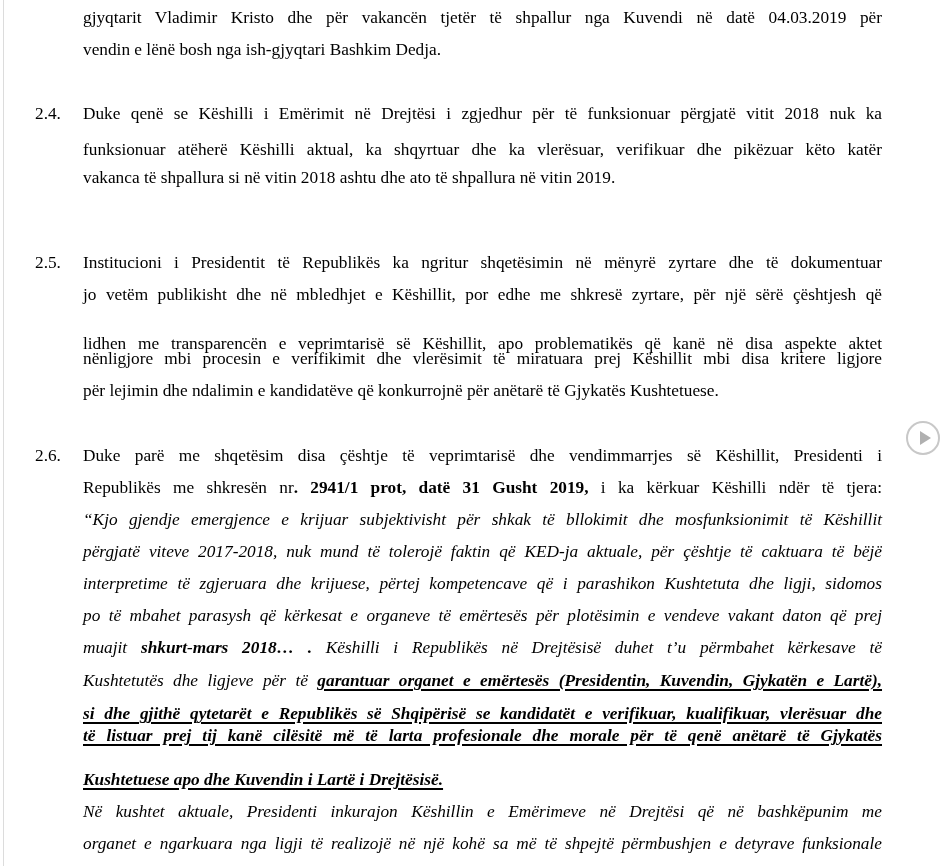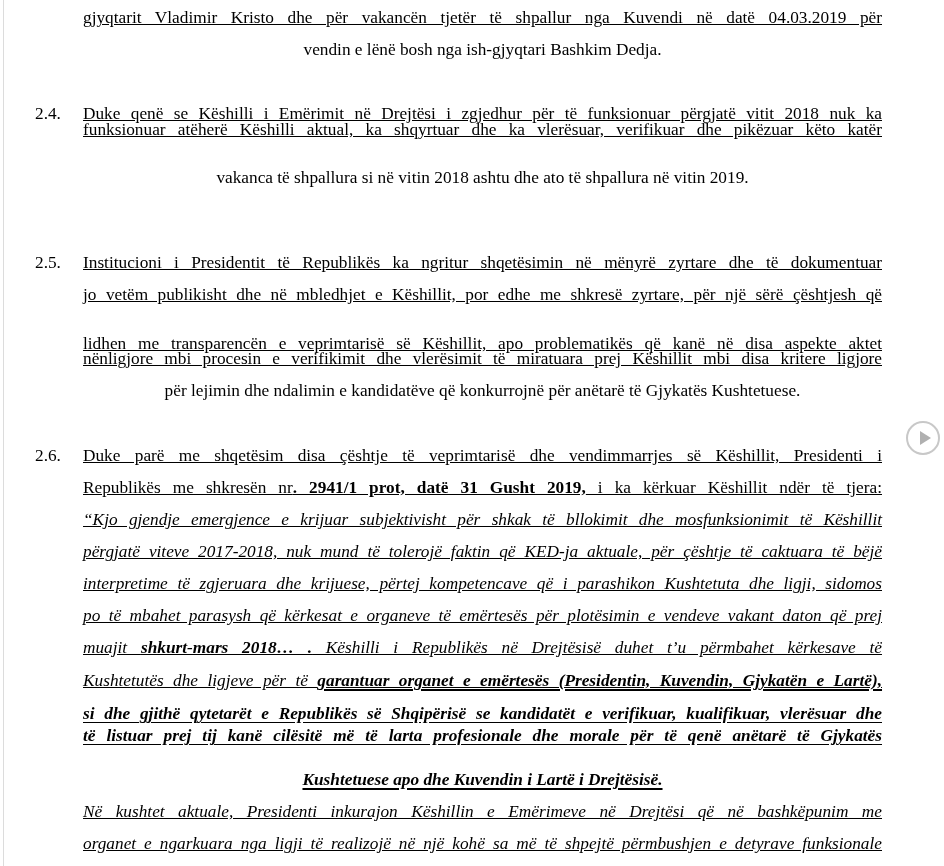--- a/index.html
+++ b/index.html
@@ -10,23 +10,23 @@
     color: #000;
     position: relative;
   }
   .left-rule {
     position: absolute; left: 3px; top: 0; width: 1px; height: 866px;
     background: #dcdcdc;
   }
   .page { position: absolute; left: 0; top: 0; width: 944px; }
   .line {
     position: absolute; left: 83px; width: 799px;
-    font-size: 17.3px; line-height: 20px; white-space: nowrap; text-align: center;
+    font-size: 17.3px; line-height: 20px; white-space: nowrap;
   }
-  .line.justify { text-align: justify; text-align-last: justify; text-decoration: underline; }
+  .line.justify { text-align: justify; text-align-last: justify; }
   .num {
     position: absolute; left: 35px; font-size: 17.3px; line-height: 20px;
   }
   .i { font-style: italic; }
   .b { font-weight: bold; }
   .u { text-decoration: underline; text-decoration-thickness: 2px; text-underline-offset: 3px; }
   .play-btn {
     position: absolute; left: 906px; top: 421px; width: 34px; height: 34px;
     border: 2px solid #c8c8c8; border-radius: 50%; box-sizing: border-box;
     background: #fff; cursor: pointer;
@@ -41,33 +41,33 @@
 
 <div class="left-rule"></div>
 
 <div class="page">
 
   <div class="line justify" style="top:8px">gjyqtarit Vladimir Kristo dhe për vakancën tjetër të shpallur nga Kuvendi në datë 04.03.2019 për</div>
   <div class="line" style="top:40px">vendin e lënë bosh nga ish-gjyqtari Bashkim Dedja.</div>
 
   <div class="num" style="top:104px">2.4.</div>
   <div class="line justify" style="top:104px">Duke qenë se Këshilli i Emërimit në Drejtësi i zgjedhur për të funksionuar përgjatë vitit 2018 nuk ka</div>
-  <div class="line justify" style="top:120px">funksionuar atëherë Këshilli aktual, ka shqyrtuar dhe ka vlerësuar, verifikuar dhe pikëzuar këto katër</div>
+  <div class="line justify" style="top:140px">funksionuar atëherë Këshilli aktual, ka shqyrtuar dhe ka vlerësuar, verifikuar dhe pikëzuar këto katër</div>
   <div class="line" style="top:168px">vakanca të shpallura si në vitin 2018 ashtu dhe ato të shpallura në vitin 2019.</div>
 
   <div class="num" style="top:253px">2.5.</div>
   <div class="line justify" style="top:253px">Institucioni i Presidentit të Republikës ka ngritur shqetësimin në mënyrë zyrtare dhe të dokumentuar</div>
   <div class="line justify" style="top:285px">jo vetëm publikisht dhe në mbledhjet e Këshillit, por edhe me shkresë zyrtare, për një sërë çështjesh që</div>
   <div class="line justify" style="top:334px">lidhen me transparencën e veprimtarisë së Këshillit, apo problematikës që kanë në disa aspekte aktet</div>
   <div class="line justify" style="top:349px">nënligjore mbi procesin e verifikimit dhe vlerësimit të miratuara prej Këshillit mbi disa kritere ligjore</div>
   <div class="line" style="top:381px">për lejimin dhe ndalimin e kandidatëve që konkurrojnë për anëtarë të Gjykatës Kushtetuese.</div>
 
   <div class="num" style="top:446px">2.6.</div>
   <div class="line justify" style="top:446px">Duke parë me shqetësim disa çështje të veprimtarisë dhe vendimmarrjes së Këshillit, Presidenti i</div>
-  <div class="line justify" style="top:478px"><span>Republikës me shkresën nr</span><span class="b">. 2941/1 prot, datë 31 Gusht 2019,</span><span> i ka kërkuar Këshillit ndër të tjera:</span></div>
+  <div class="line justify" style="top:478px"><span>Republikës me shkresën nr</span><span class="b">. 2941/1 prot, datë 31 Gusht 2019,</span><span> i ka kërkuar Këshilli ndër të tjera:</span></div>
   <div class="line justify i" style="top:510px">“Kjo gjendje emergjence e krijuar subjektivisht për shkak të bllokimit dhe mosfunksionimit të Këshillit</div>
   <div class="line justify i" style="top:542px">përgjatë viteve 2017-2018, nuk mund të tolerojë faktin që KED-ja aktuale, për çështje të caktuara të bëjë</div>
   <div class="line justify i" style="top:574px">interpretime të zgjeruara dhe krijuese, përtej kompetencave që i parashikon Kushtetuta dhe ligji, sidomos</div>
   <div class="line justify i" style="top:606px">po të mbahet parasysh që kërkesat e organeve të emërtesës për plotësimin e vendeve vakant daton që prej</div>
   <div class="line justify i" style="top:638px"><span>muajit </span><span class="b">shkurt-mars 2018… .</span><span> Këshilli i Republikës në Drejtësisë duhet t’u përmbahet kërkesave të</span></div>
   <div class="line justify i" style="top:671px"><span>Kushtetutës dhe ligjeve për të </span><span class="b u">garantuar organet e emërtesës (Presidentin, Kuvendin, Gjykatën e Lartë),</span></div>
   <div class="line justify i b u" style="top:704px">si dhe gjithë qytetarët e Republikës së Shqipërisë se kandidatët e verifikuar, kualifikuar, vlerësuar dhe</div>
   <div class="line justify i b u" style="top:726px">të listuar prej tij kanë cilësitë më të larta profesionale dhe morale për të qenë anëtarë të Gjykatës</div>
   <div class="line i b u" style="top:770px">Kushtetuese apo dhe Kuvendin i Lartë i Drejtësisë.</div>
   <div class="line justify i" style="top:802px">Në kushtet aktuale, Presidenti inkurajon Këshillin e Emërimeve në Drejtësi që në bashkëpunim me</div>

